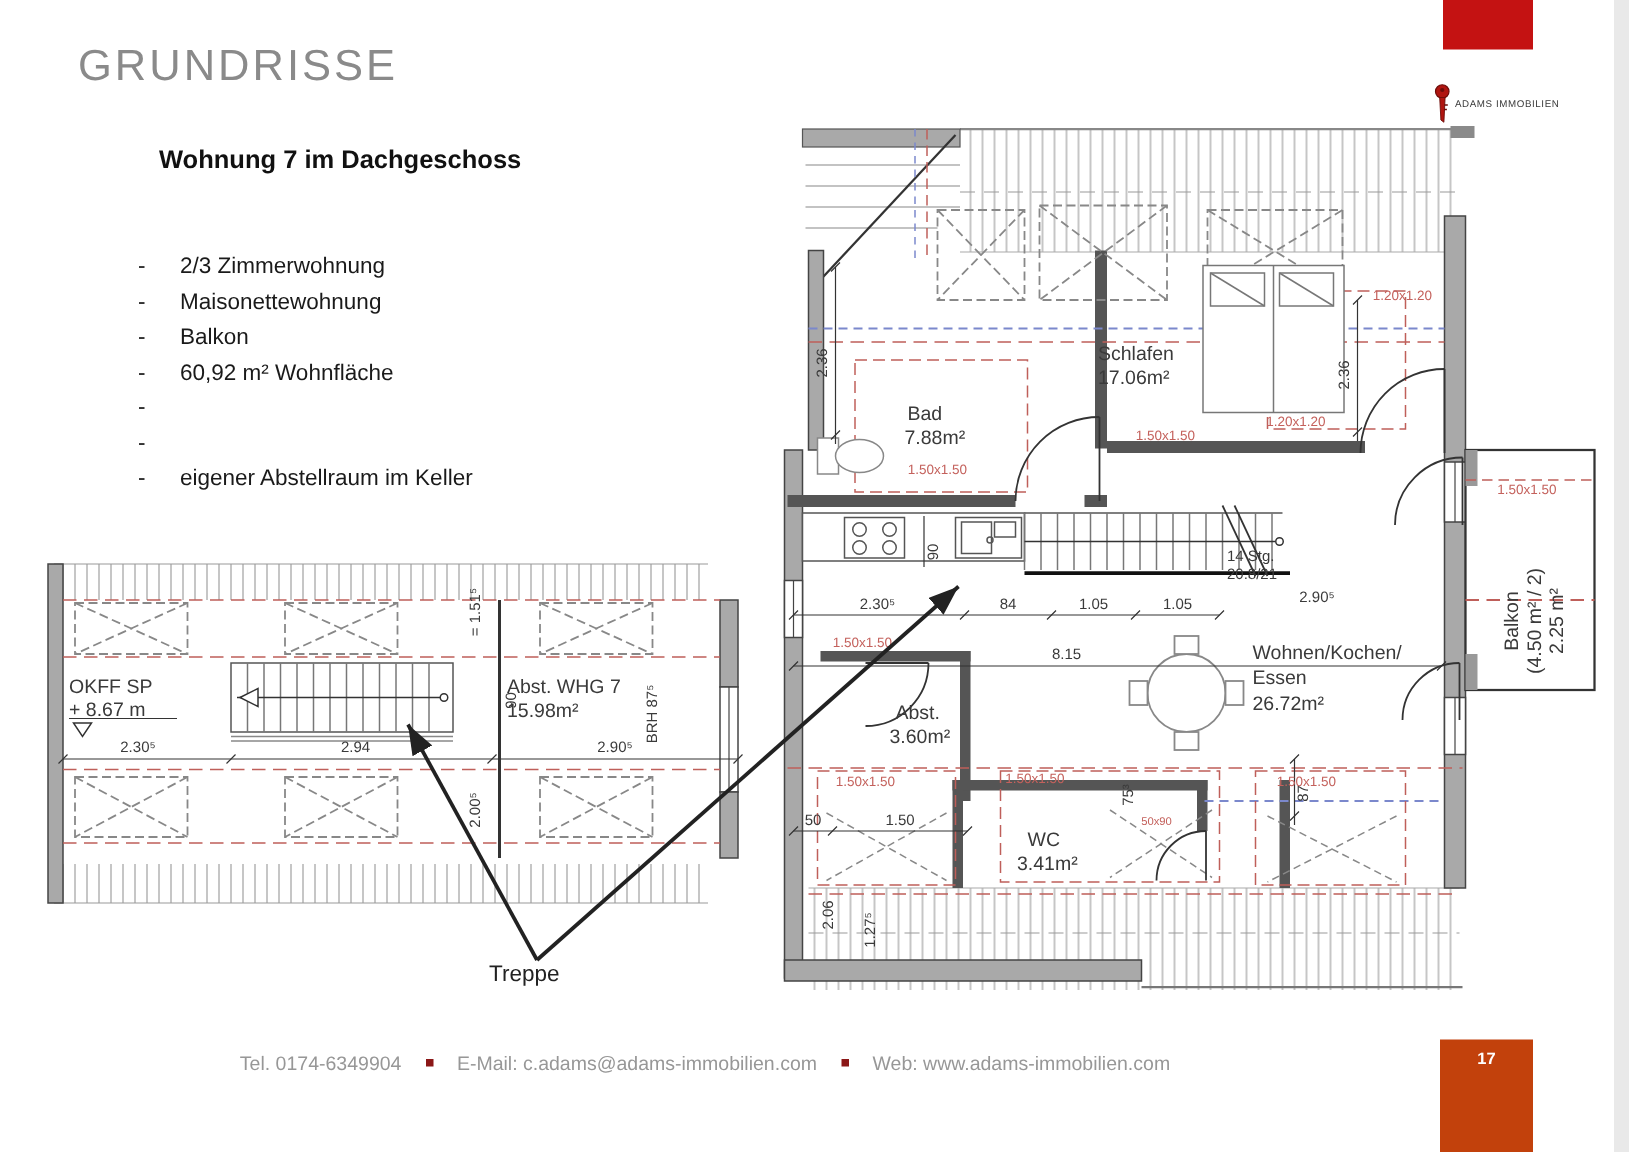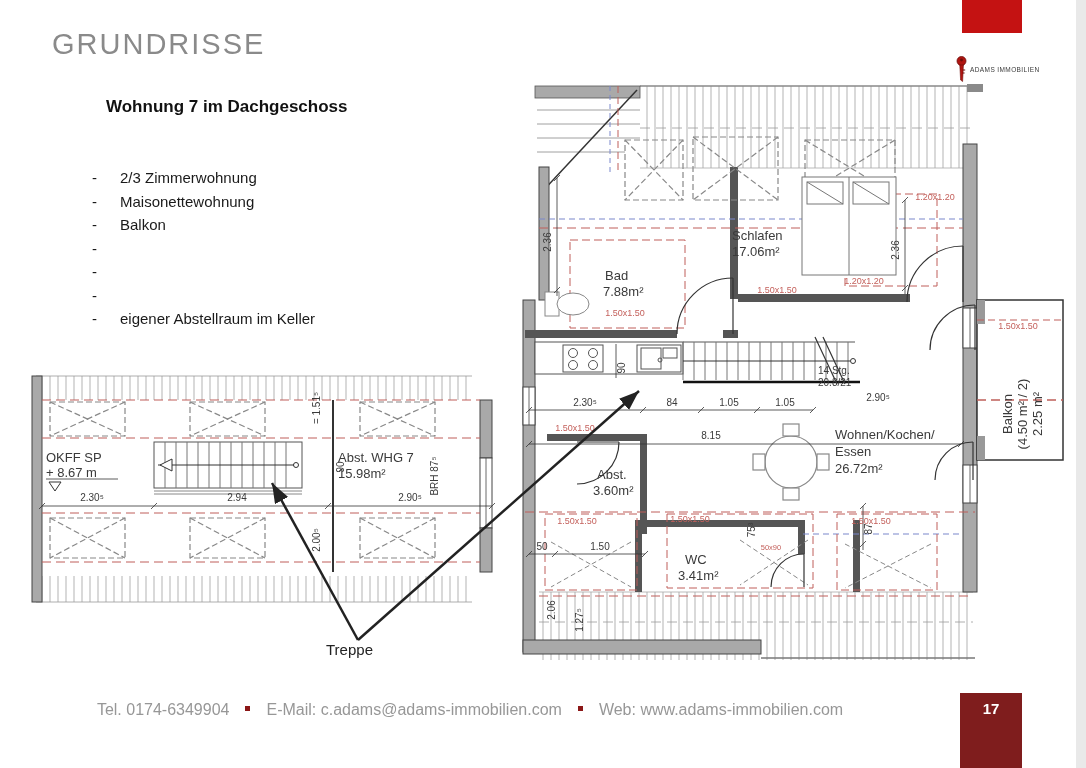--- a/index.html
+++ b/index.html
@@ -13,24 +13,24 @@
   .features{position:absolute;left:92px;top:166px;list-style:none;margin:0;padding:0;
             font-size:15px;color:#1a1a1a;}
   .features li{display:flex;line-height:23.5px;}
   .features .dash{width:28px;}
   .plan-svg{position:absolute;}
   .overlay-svg{position:absolute;left:0;top:0;pointer-events:none;}
   .treppe{position:absolute;left:326px;top:641px;width:70px;text-align:left;
           font-size:15px;color:#222;}
   .footer{position:absolute;left:0;top:701px;width:940px;display:flex;
           justify-content:center;align-items:flex-start;gap:16px;
-          font-size:16px;color:#979797;}
+          font-size:13px;color:#979797;}
   .footer .sq{width:5px;height:5px;background:#8b1717;margin-top:5px;}
-  .pagebox{position:absolute;left:960px;top:693px;width:62px;height:75px;background:#7f1d1d;
-           color:#ffffff;font-size:15px;font-weight:bold;text-align:center;padding-top:7px;
+  .pagebox{position:absolute;left:960px;top:693px;width:62px;height:75px;background:#c2410c;
+           color:#ffffff;font-size:11px;font-weight:bold;text-align:center;padding-top:7px;
            box-sizing:border-box;}
   svg text{font-family:"Liberation Sans","DejaVu Sans",sans-serif;fill:#3a3a3a;}
   svg .room{font-size:13px;}
   svg .dim{font-size:10px;}
   svg .red{fill:#c4615c;font-size:9px;}
 </style>
 </head>
 <body>
 
 <div class="page">
@@ -59,20 +59,21 @@
     <li>
         <span class="dash">-</span>
         <span>Maisonettewohnung</span>
       </li>
     <li>
         <span class="dash">-</span>
         <span>Balkon</span>
       </li>
     <li>
         <span class="dash">-</span>
+        <span>60,92 m² Wohnfläche</span>
       </li>
     <li>
         <span class="dash">-</span>
       </li>
     <li>
         <span class="dash">-</span>
       </li>
     <li>
         <span class="dash">-</span>
         <span>eigener Abstellraum im Keller</span>

